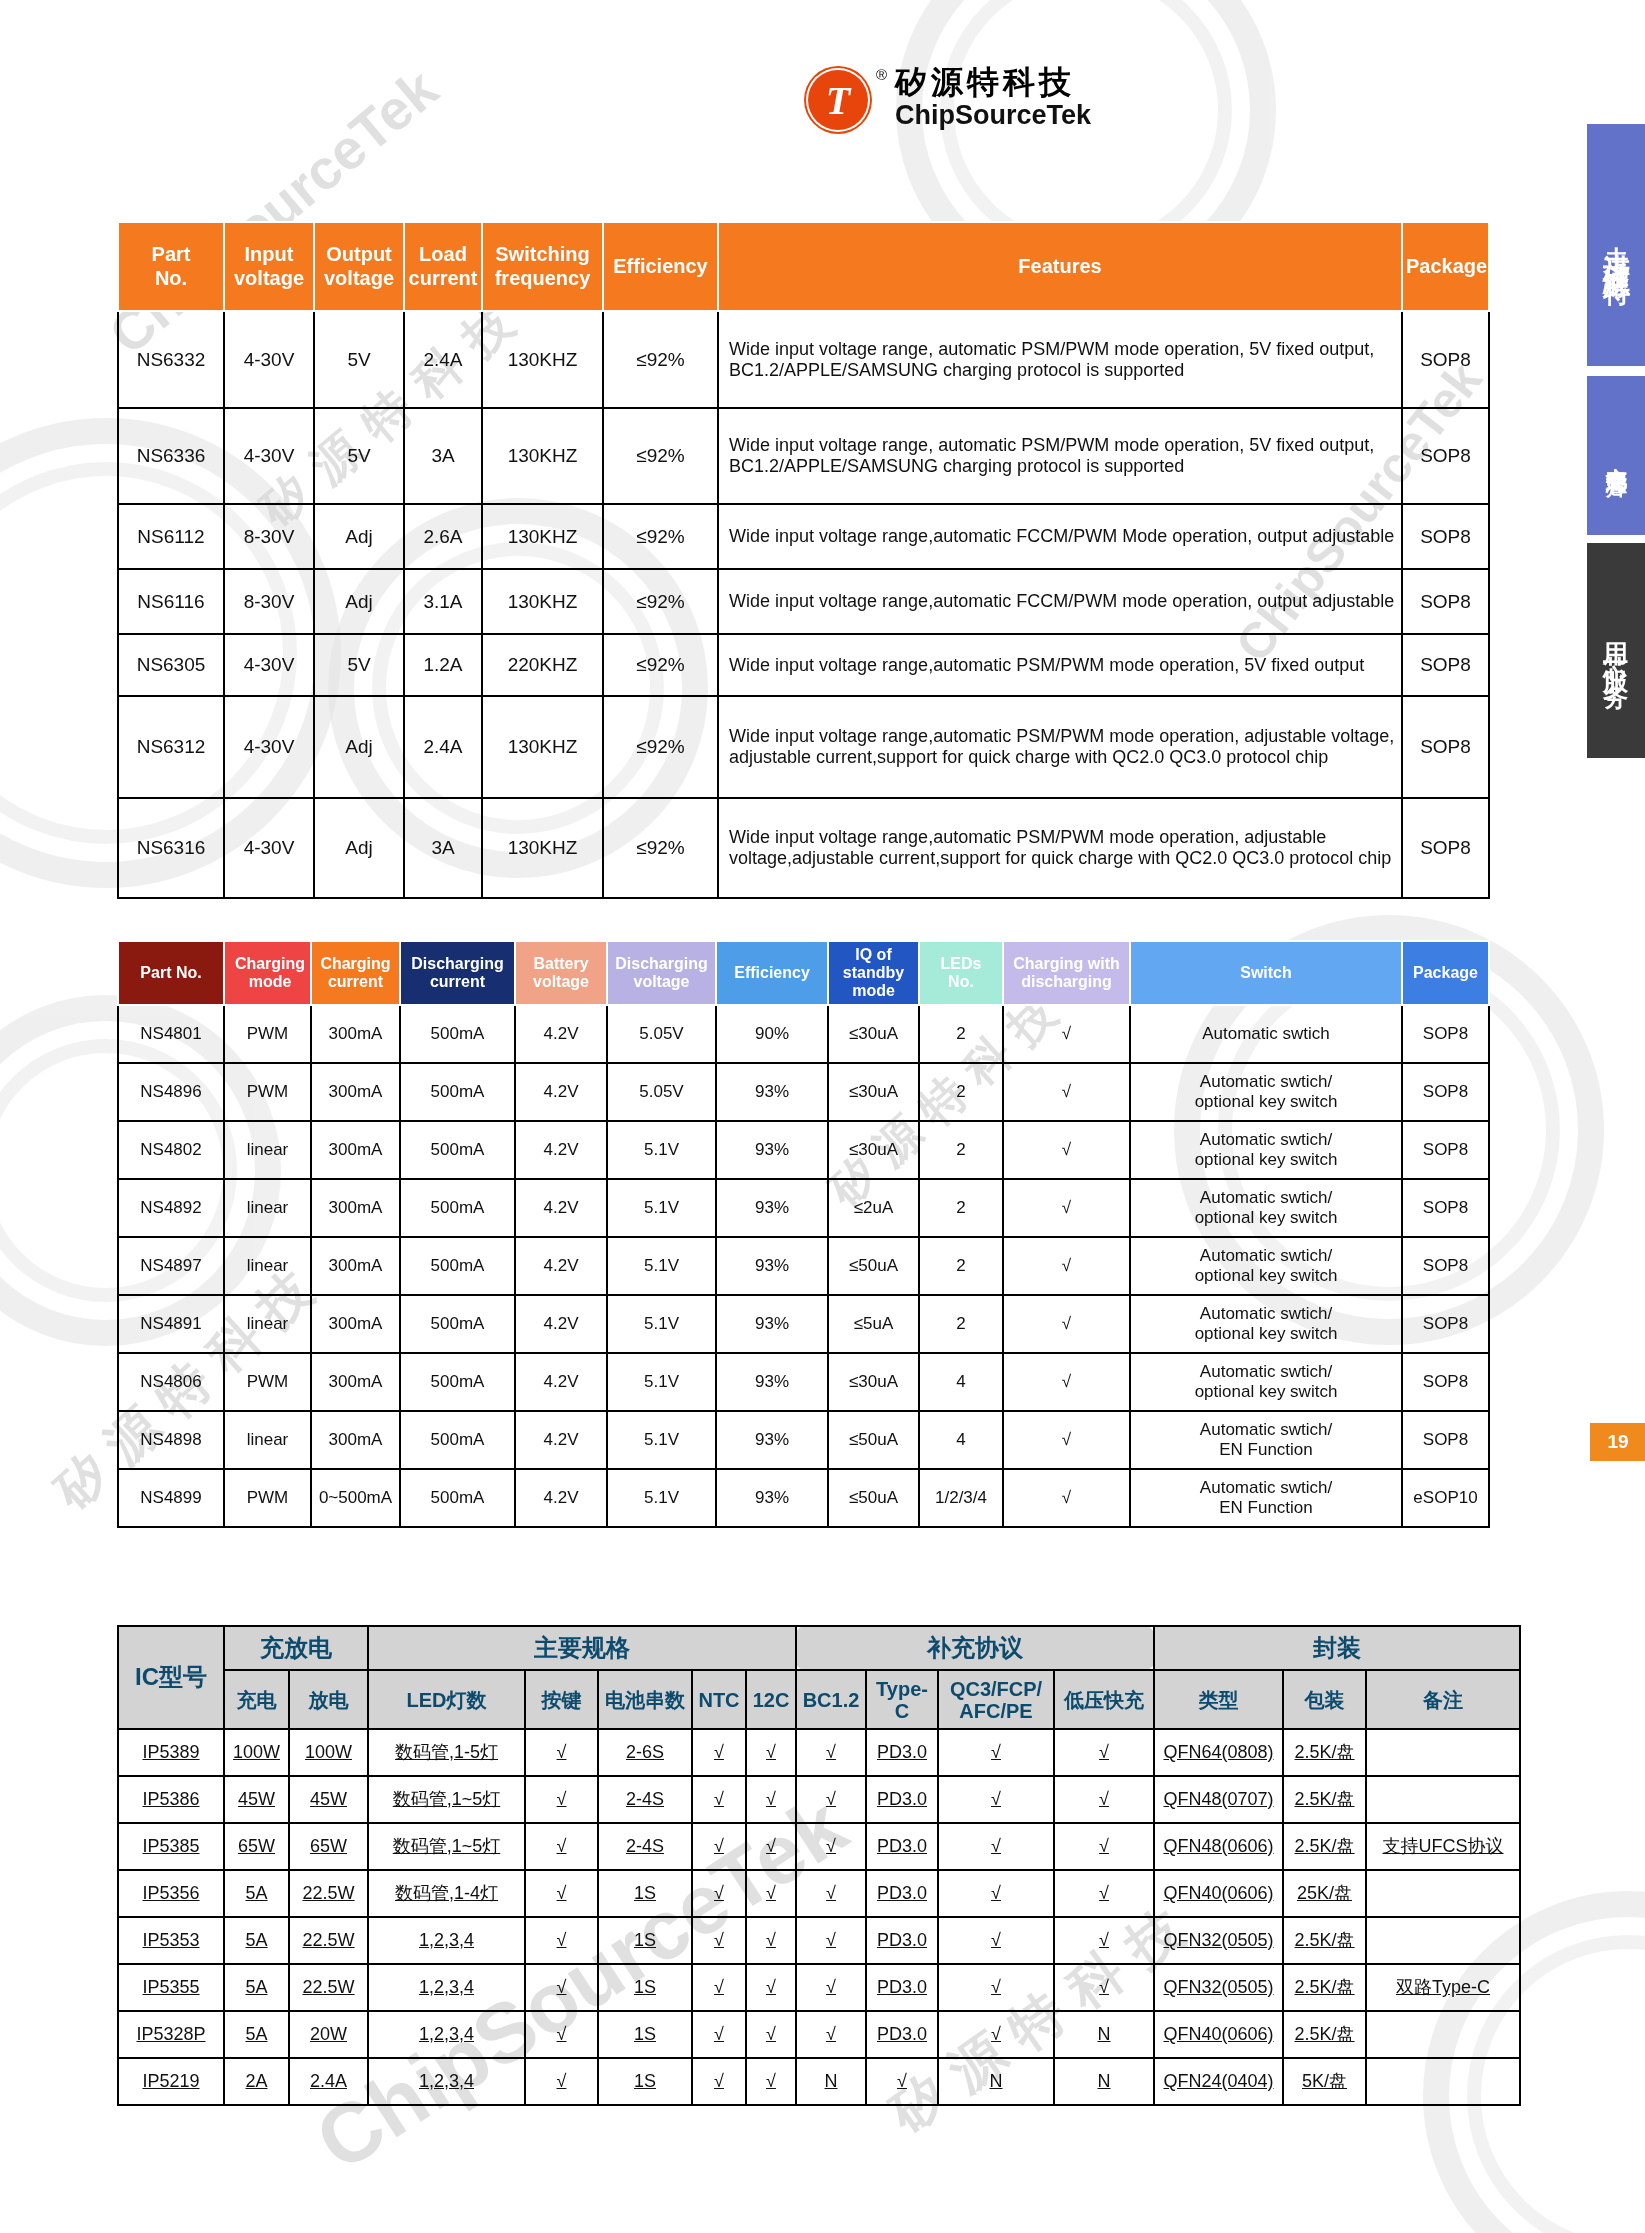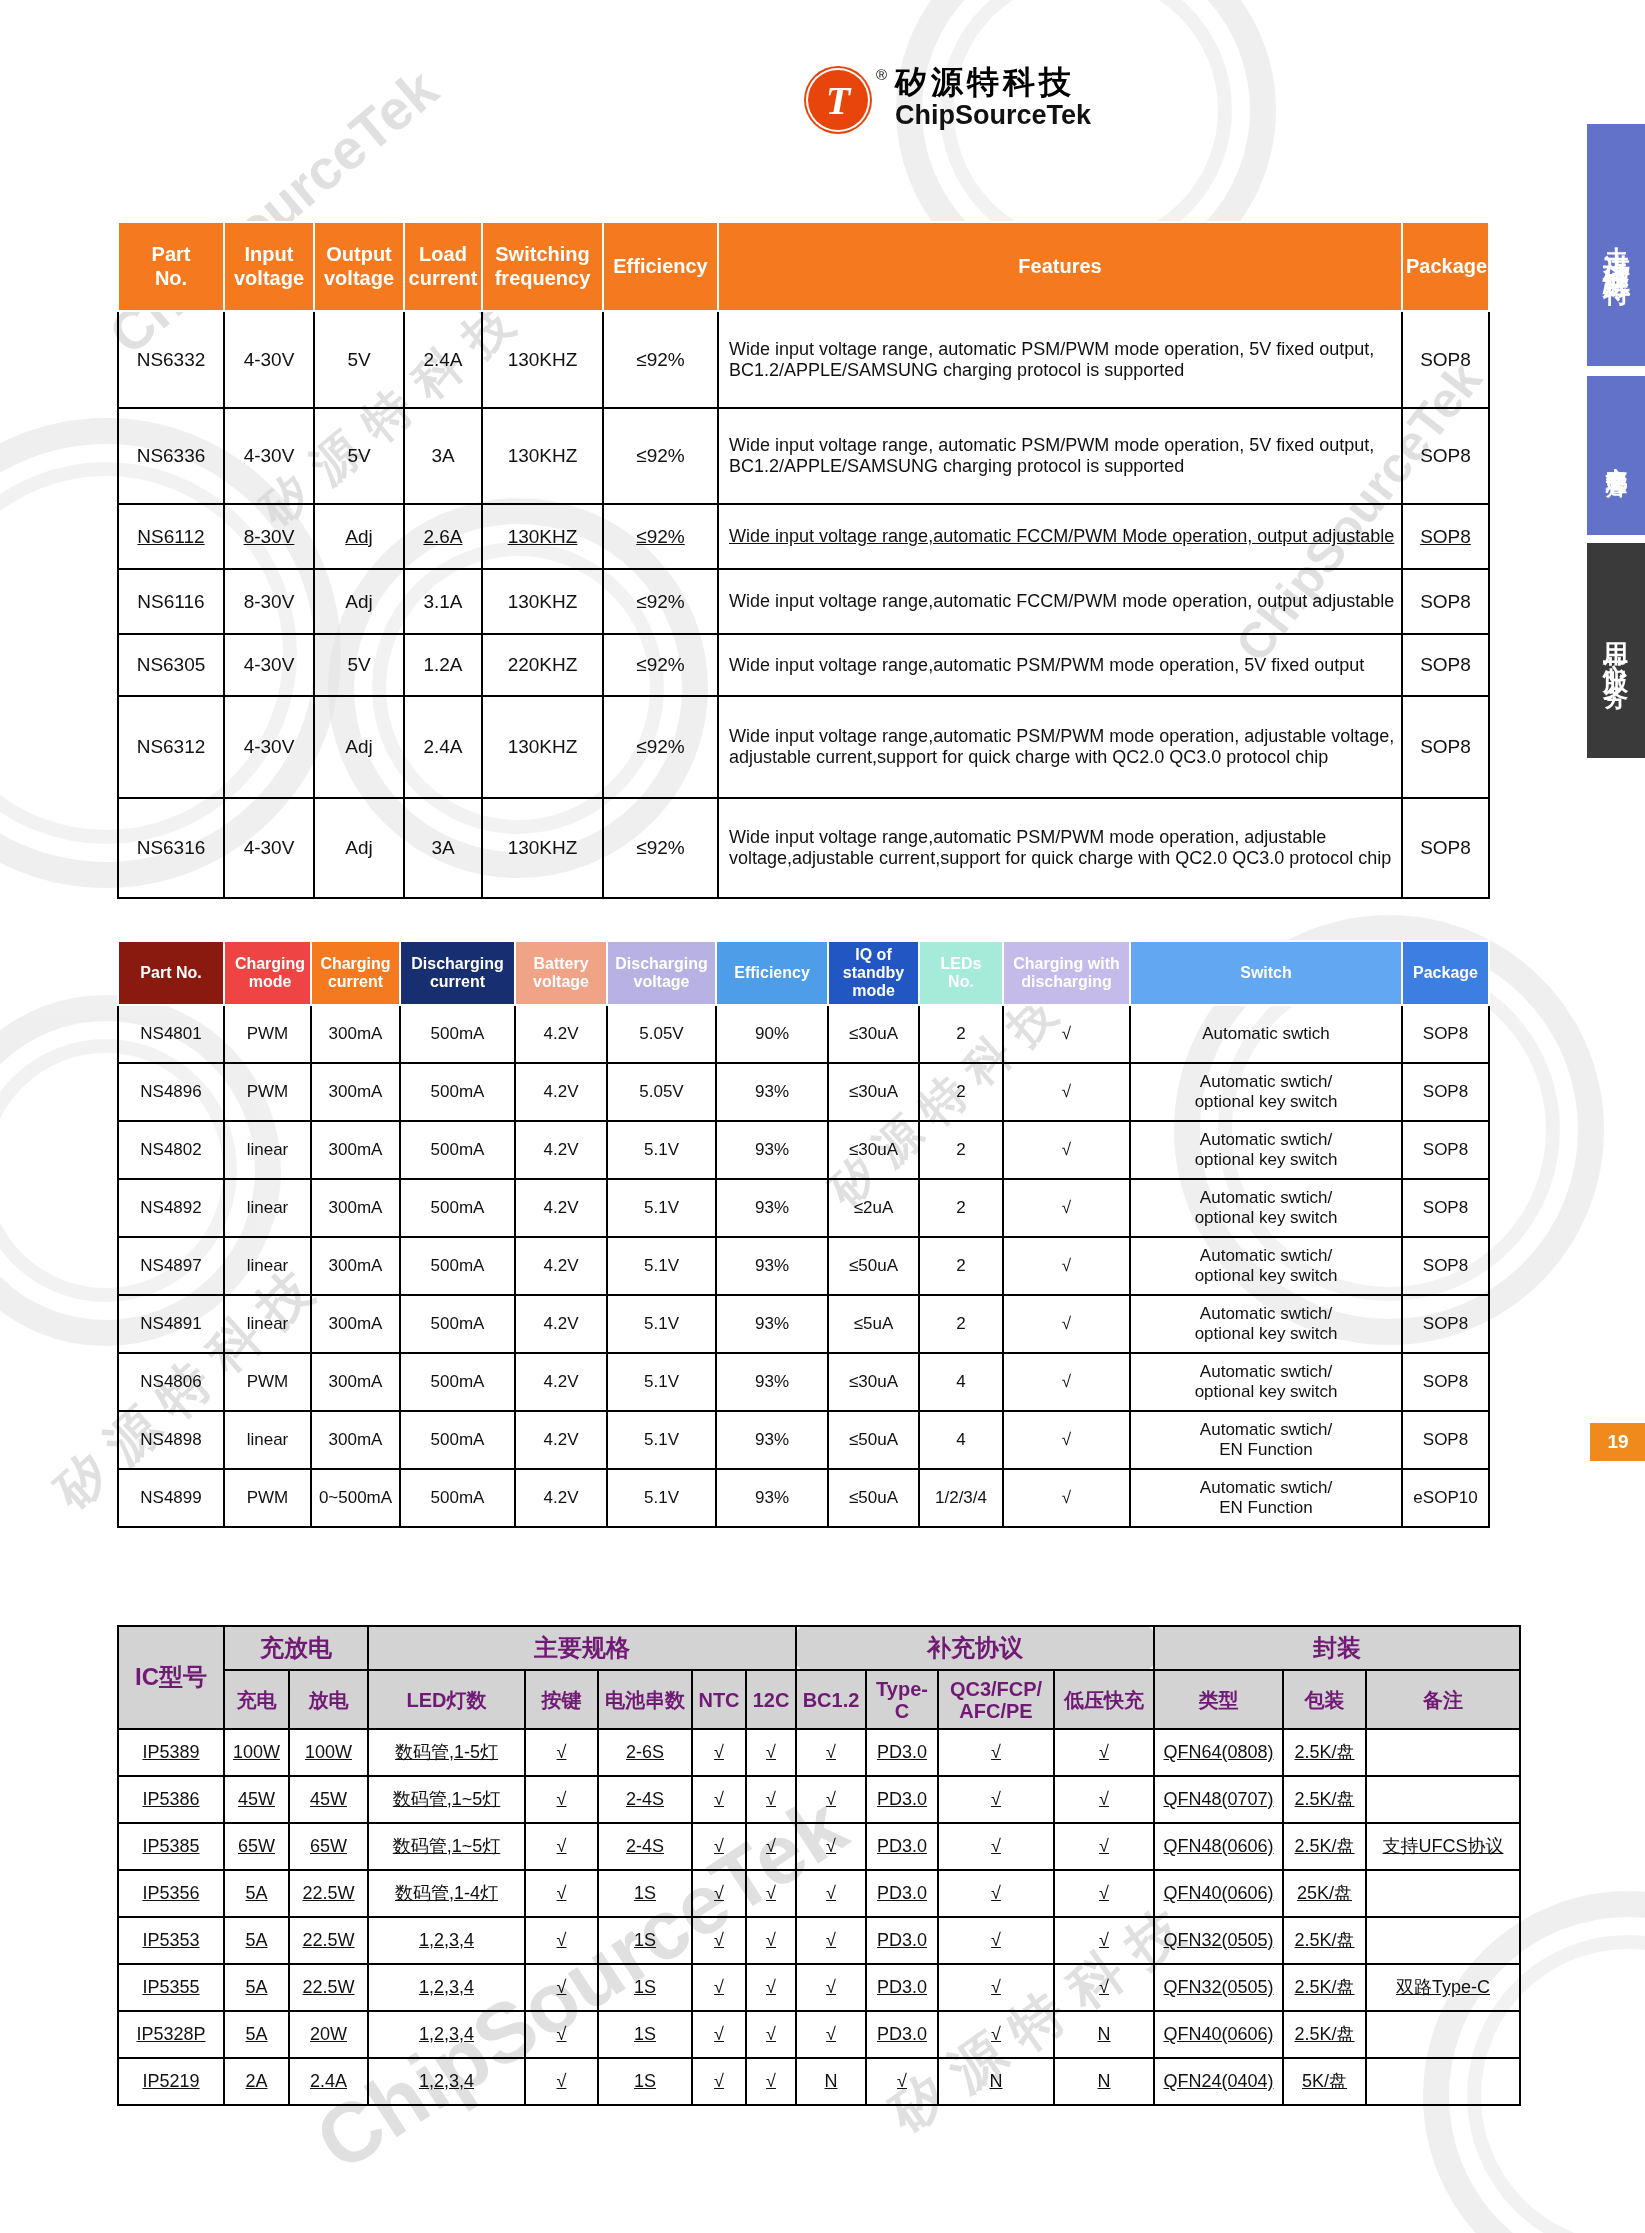--- a/index.html
+++ b/index.html
@@ -39,21 +39,21 @@
   
   table{border-collapse:collapse;table-layout:fixed;position:absolute;z-index:1;}
   td{border:2px solid #000;text-align:center;vertical-align:middle;white-space:pre-line;
      font-size:19px;line-height:1.15;padding:2px 3px;background:transparent;overflow:hidden;}
   th{font-weight:bold;vertical-align:middle;text-align:center;padding:2px 3px;overflow:hidden;}
   
   #table1{left:117px;top:221px;width:1370px;}
   #table1 thead th{background:#f5791f;color:#fff;border:2.5px solid #fff;font-size:20px;line-height:1.18;height:83px;white-space:pre-line;}
   #table1 tbody tr:nth-child(1){height:97px;}
   #table1 tbody tr:nth-child(2){height:96px;}
-  #table1 tbody tr:nth-child(3){height:65px;text-decoration:underline;}
+  #table1 tbody tr:nth-child(3){height:65px;}
   #table1 tbody tr:nth-child(4){height:65px;}
   #table1 tbody tr:nth-child(5){height:62px;}
   #table1 tbody tr:nth-child(6){height:102px;}
   #table1 tbody tr:nth-child(7){height:100px;}
   #table1 tbody td:nth-child(7){text-align:left;padding-left:10px;font-size:18px;}
   
   #table2{left:117px;top:940px;width:1370px;}
   #table2 thead th{color:#fff;border:2.5px solid #fff;font-size:16px;line-height:1.12;height:58px;white-space:pre-line;}
   #table2 tbody tr{height:58px;}
   #table2 tbody td{font-size:17px;}
@@ -64,21 +64,21 @@
   .c-battv{background:#f0a387;}
   .c-dischv{background:#b7b2e3;}
   .c-eff{background:#4d9de9;}
   .c-iq{background:#2256c2;}
   .c-leds{background:#a6eada;}
   .c-chwith{background:#c5bbeb;}
   .c-switch{background:#62a7f1;}
   .c-pkg{background:#3c7ee1;}
   
   #table3{left:117px;top:1625px;width:1400px;}
-  #table3 th{background:#d3d3d3;color:#701a75;border:2px solid #000;font-size:20px;white-space:pre-line;line-height:1.1;}
+  #table3 th{background:#d3d3d3;color:#0c4a6e;border:2px solid #000;font-size:20px;white-space:pre-line;line-height:1.1;}
   #table3 thead tr:nth-child(1) th{height:38px;}
   #table3 thead tr:nth-child(2) th{height:53px;}
   #table3 tbody tr{height:47px;text-decoration:underline;}
   #table3 tbody td{font-size:18px;}
 </style>
 </head>
 <body>
 
 <div class="wm wm-ring" style="left:896px;top:-80px;width:328px;height:328px;"></div>
 <div class="wm wm-ring" style="left:-129px;top:418px;width:418px;height:418px;"></div>

